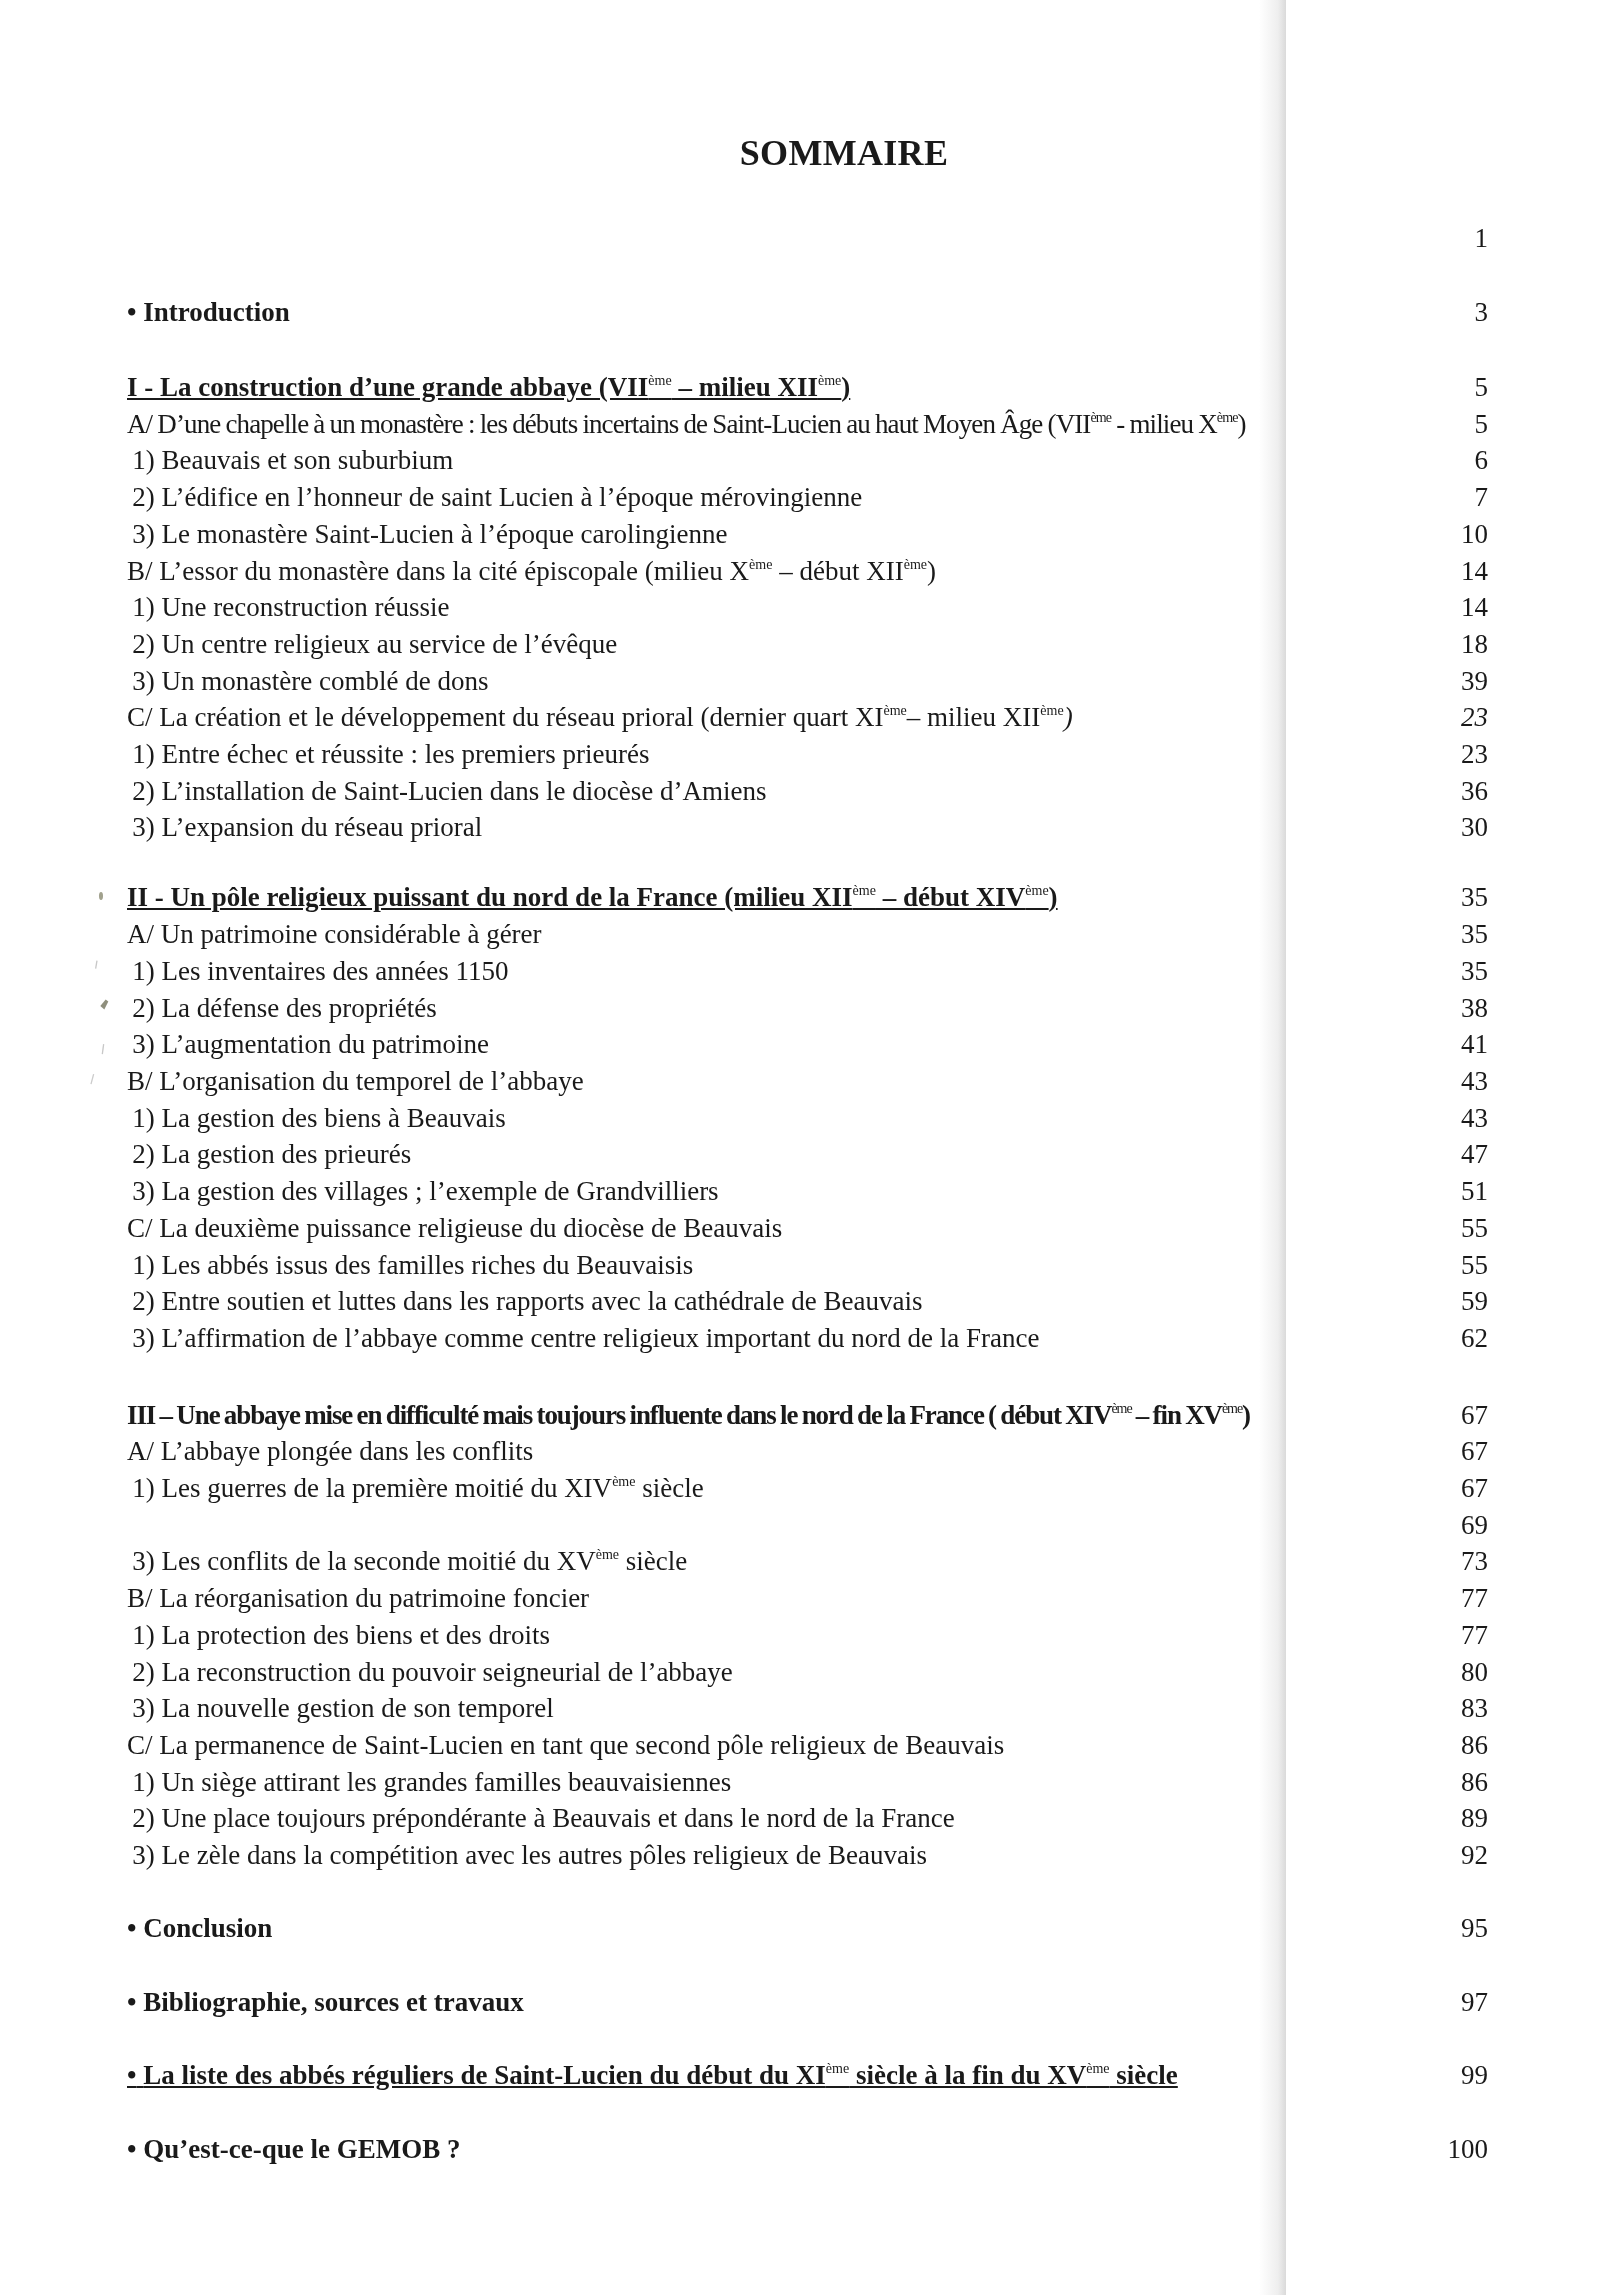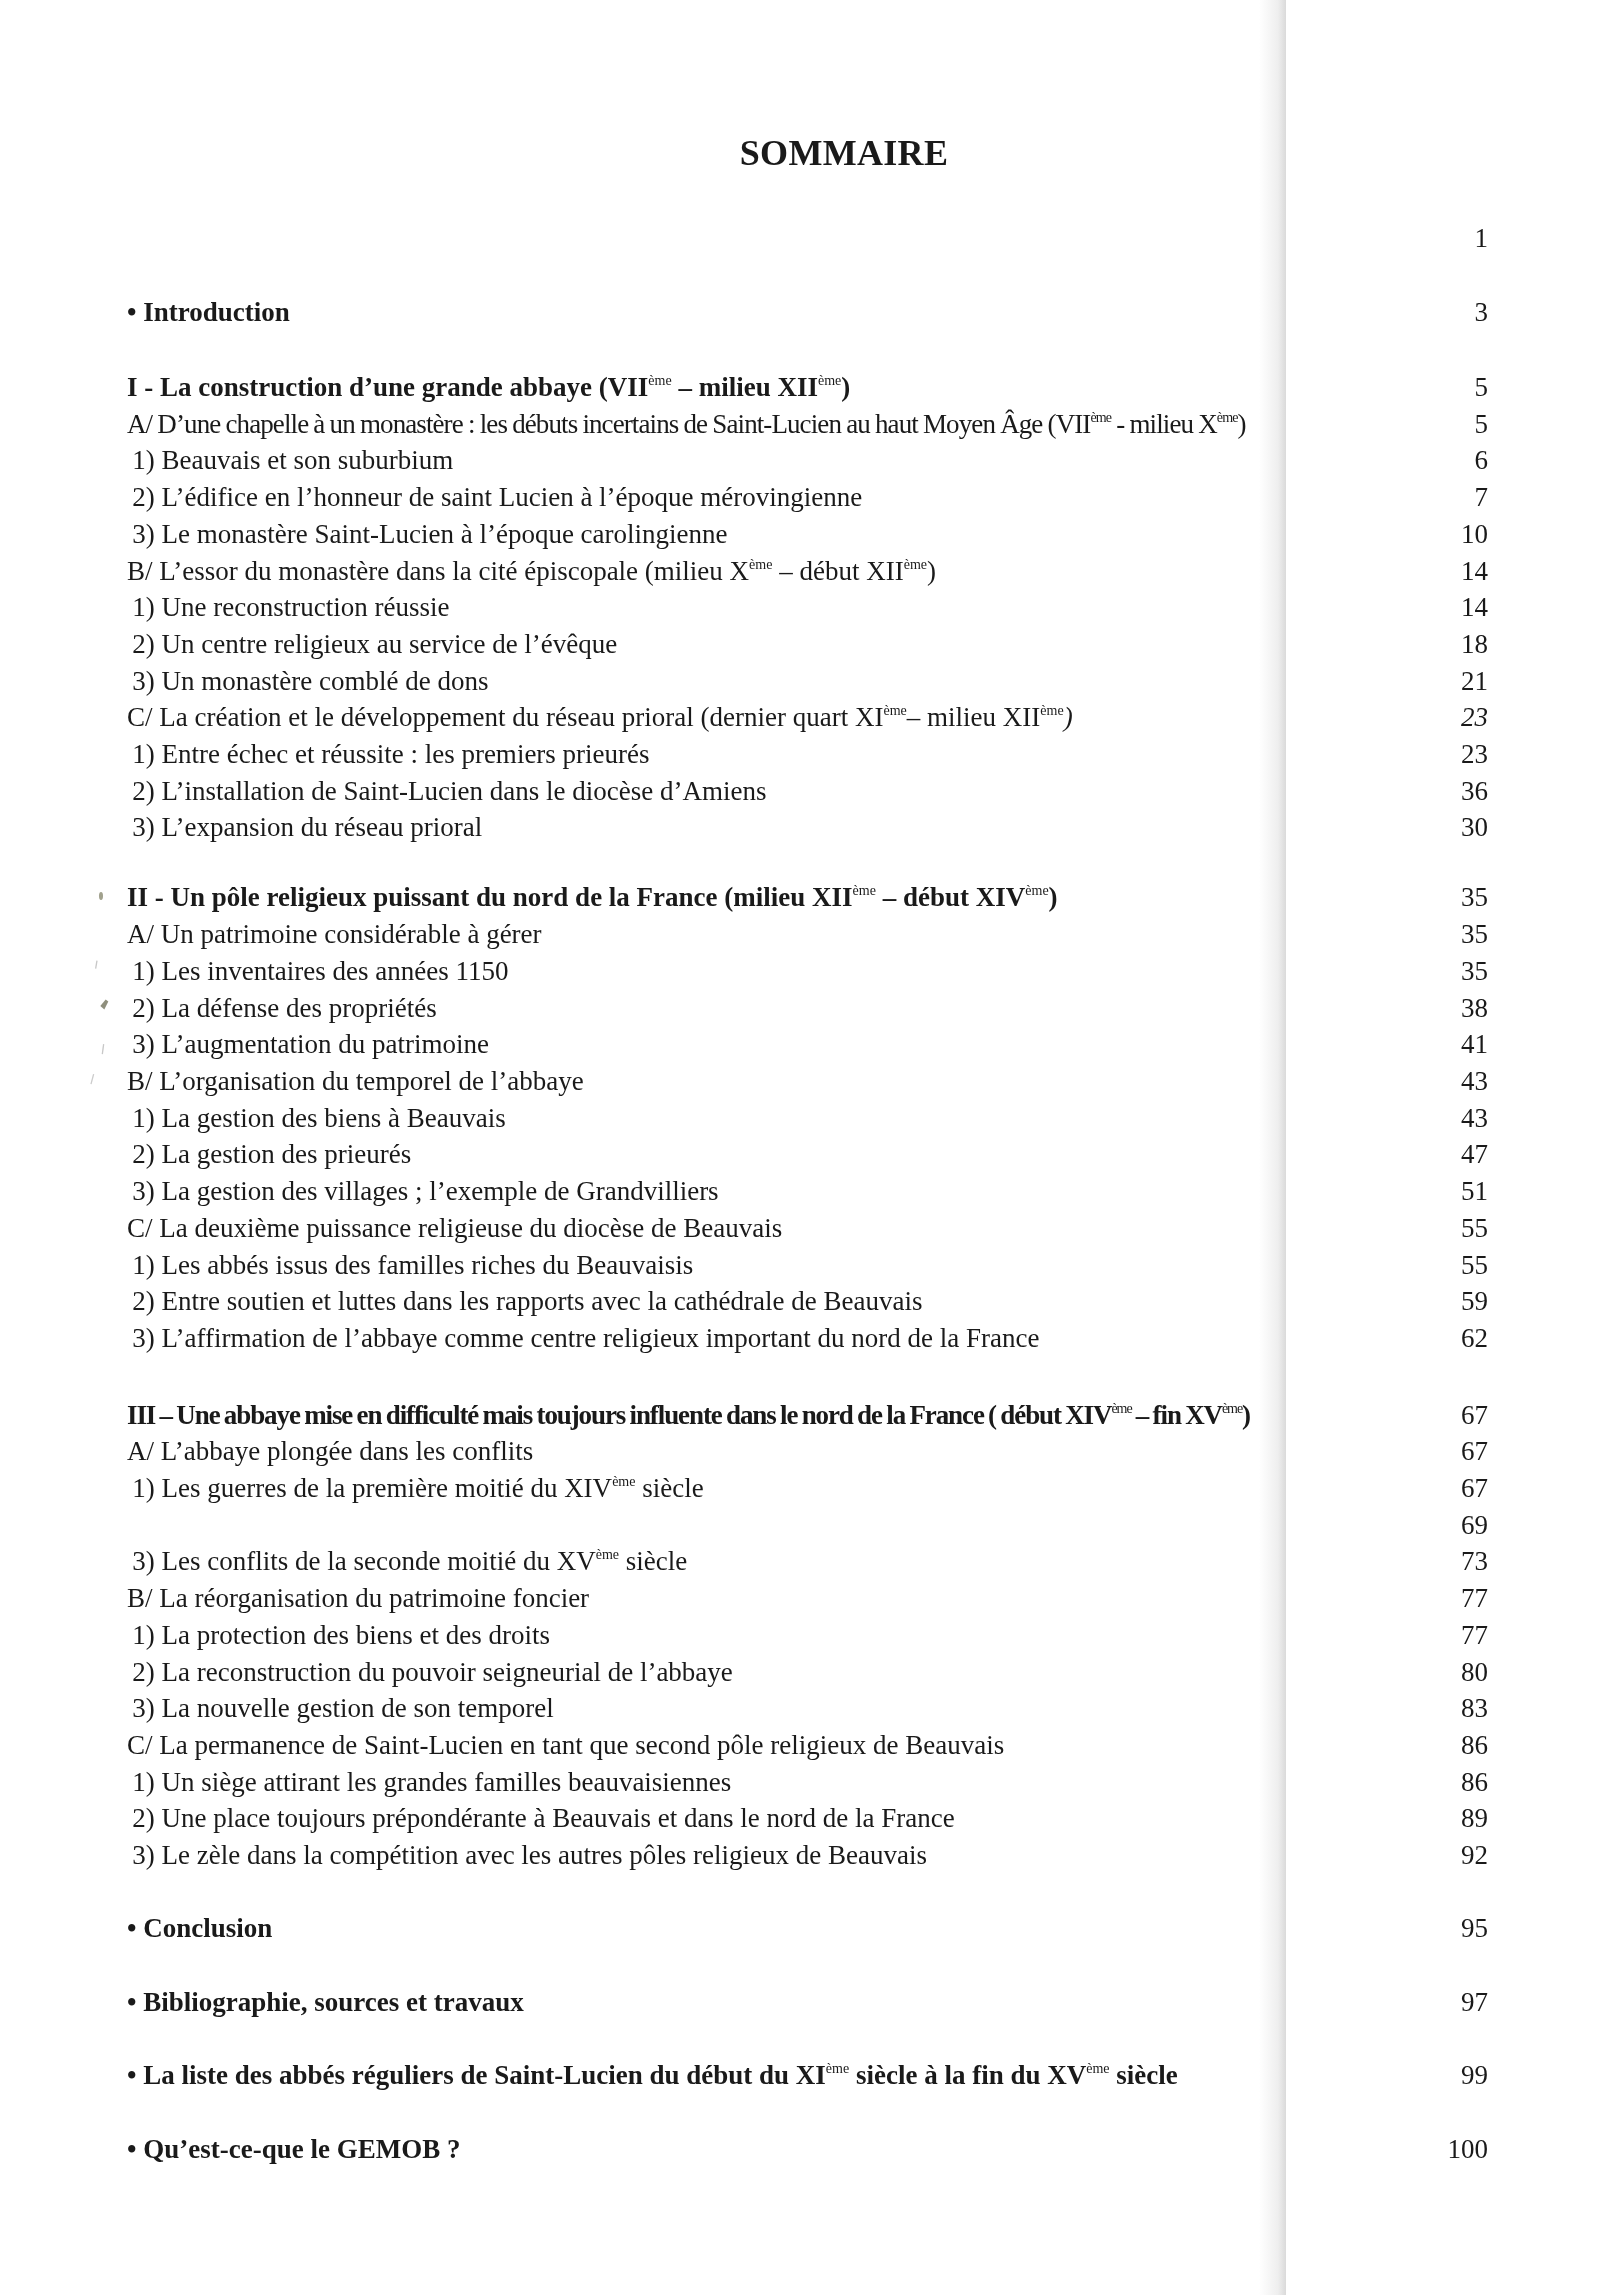--- a/index.html
+++ b/index.html
@@ -60,21 +60,21 @@
       left: 0;
       top: 0;
     }
     .row.sub .txt { left: 5.3px; }
     .row .pg {
       position: absolute;
       right: 0;
       top: 0;
       text-align: right;
     }
-    .row.bold .txt { font-weight: bold; }
+    .row.bold .txt { font-weight: bold; text-decoration: underline; }
     .row.condensed .txt {
       font-weight: bold;
       letter-spacing: -1.1px;
       word-spacing: -1.3px;
     }
     sup {
       font-size: 0.52em;
       vertical-align: 0.75em;
       line-height: 0;
       font-weight: normal;
@@ -147,21 +147,21 @@
     <div class="row sub" style="top:589px">
       <span class="txt">1) Une reconstruction réussie</span>
       <span class="pg">14</span>
     </div>
     <div class="row sub" style="top:626px">
       <span class="txt">2) Un centre religieux au service de l’évêque</span>
       <span class="pg">18</span>
     </div>
     <div class="row sub" style="top:663px">
       <span class="txt">3) Un monastère comblé de dons</span>
-      <span class="pg">21</span>
+      <span class="pg">39</span>
     </div>
     <div class="row" style="top:699px">
       <span class="txt"><span>C/ La création et le développement du réseau prioral (dernier quart XI</span><sup>ème</sup><span>– milieu XII</span><sup>ème</sup><span class="ital">)</span></span>
       <span class="pg ital">23</span>
     </div>
     <div class="row sub" style="top:736px">
       <span class="txt">1) Entre échec et réussite : les premiers prieurés</span>
       <span class="pg">23</span>
     </div>
     <div class="row sub" style="top:773px">

